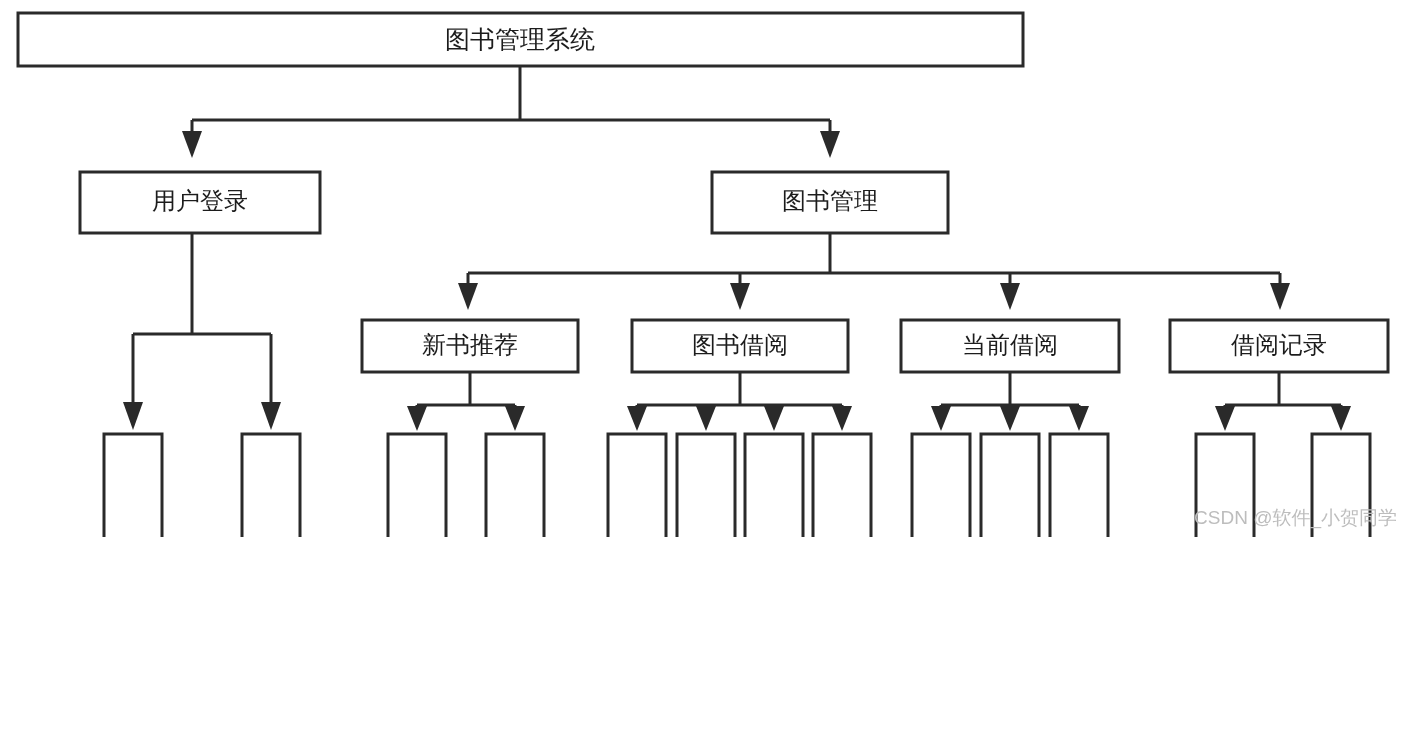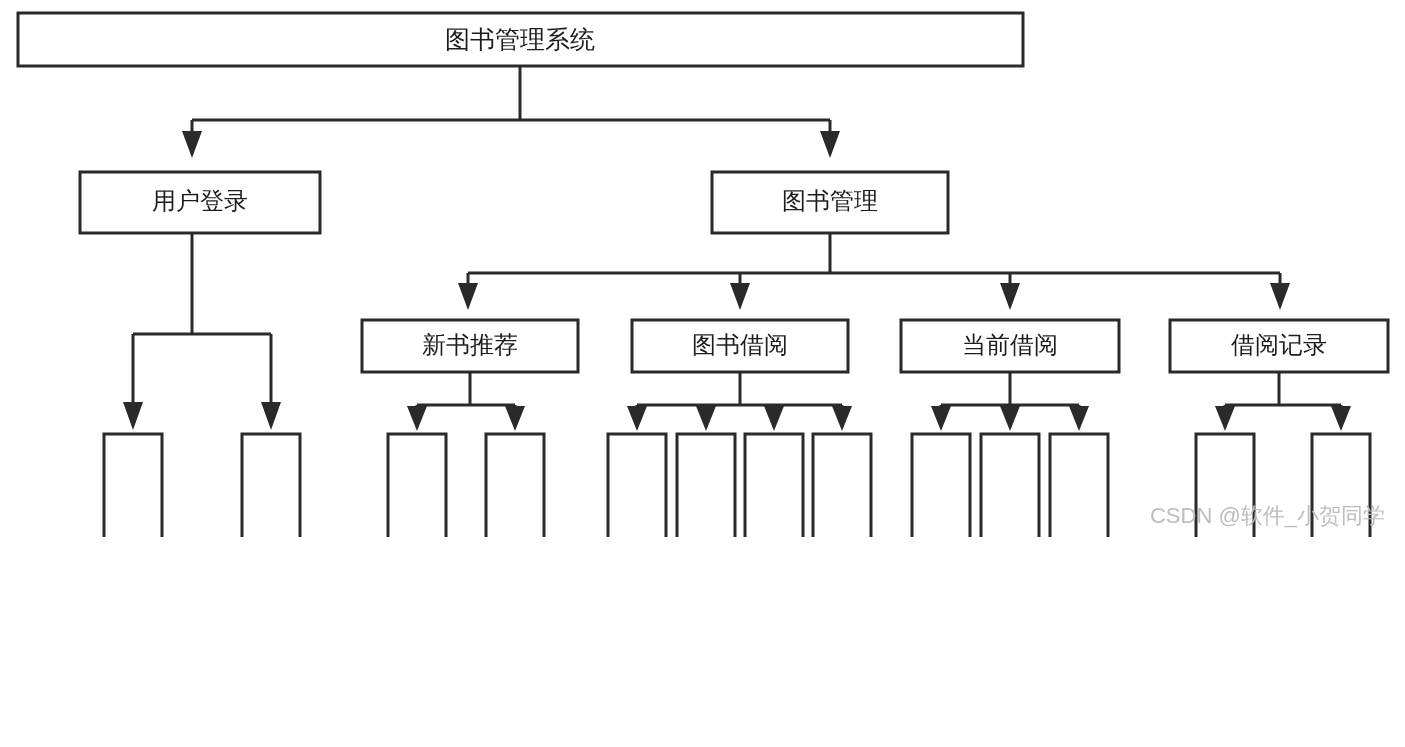--- a/index.html
+++ b/index.html
@@ -64,24 +64,24 @@
     letter-spacing: 2px;
     color: #1c1c1c;
     display: flex;
     align-items: flex-start;
     justify-content: center;
     white-space: nowrap;
     pointer-events: none;
   }
   .watermark {
     position: absolute;
-    right: 20px;
+    right: 8px;
     bottom: 6px;
     font-family: "Liberation Sans", "DejaVu Sans", sans-serif;
-    font-size: 22px;
+    font-size: 19px;
     color: #bdbdbd;
     white-space: nowrap;
   }
 </style>
 </head>
 <body>
 
 <div id="canvas">
 
   <svg id="diagram" viewBox="0 0 1405 747">

